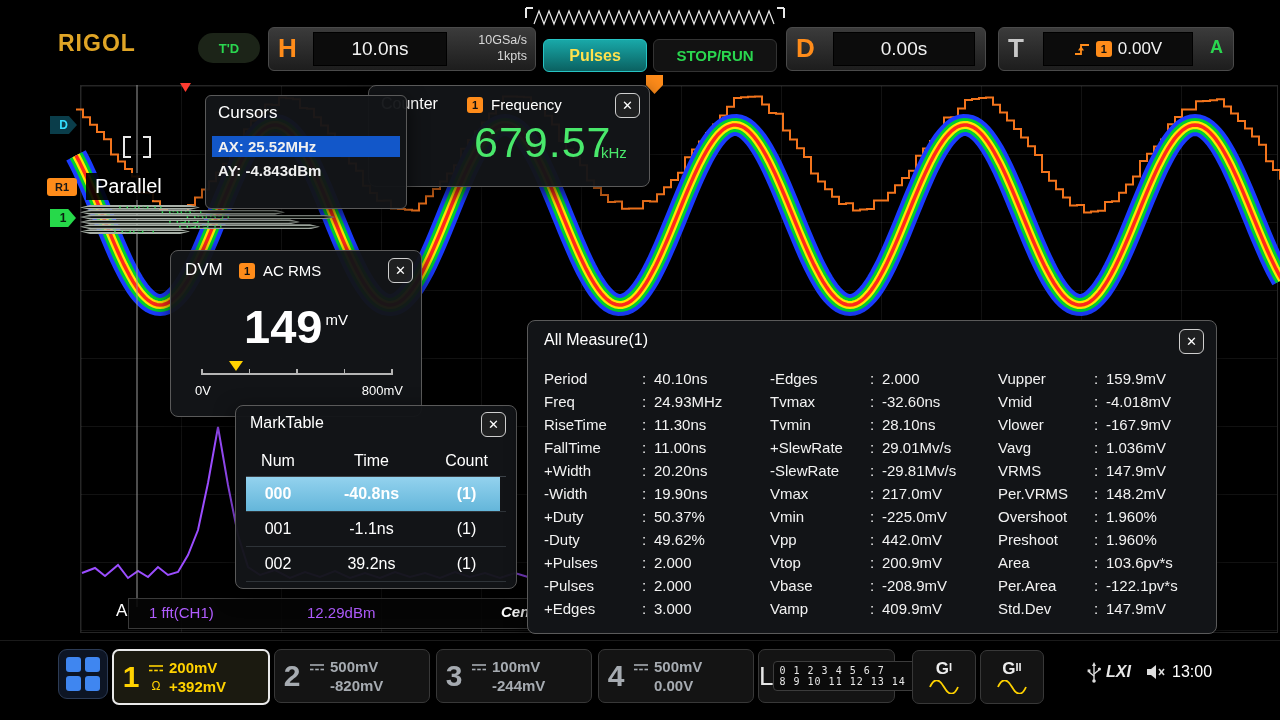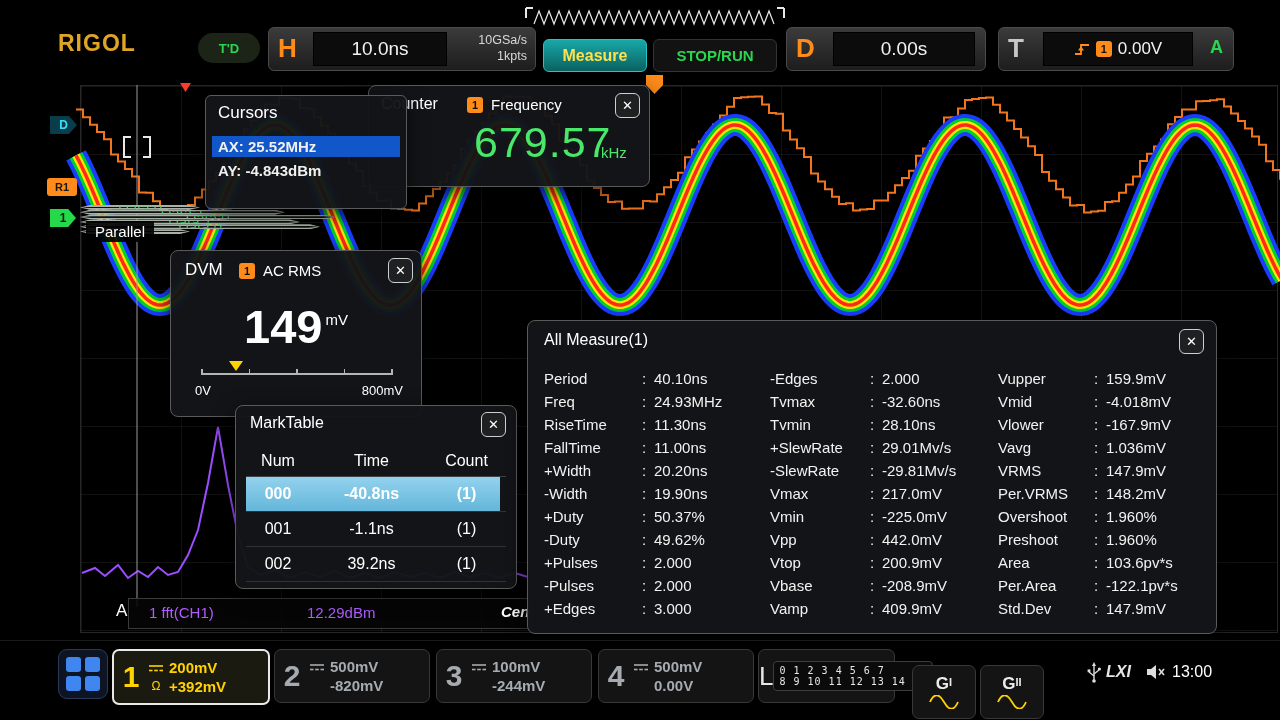--- a/index.html
+++ b/index.html
@@ -49,21 +49,21 @@
   #wv-fft{stroke:#9b4dff;stroke-width:2;fill:none;}
   #cursor-line{stroke:#9a9a9a;stroke-width:1;}
   .bracket{stroke:#e8e8e8;stroke-width:2;fill:none;}
 
   .edge-marker{position:absolute;z-index:3;display:flex;align-items:center;justify-content:center;
     font-weight:bold;font-size:12px;}
   #marker-d{left:50px;top:41px;width:27px;height:18px;background:#0a3d4a;color:#35e0ff;
     clip-path:polygon(0 0,70% 0,100% 50%,70% 100%,0 100%);}
   #marker-r1{left:47px;top:103px;width:30px;height:18px;background:var(--orange);color:#181818;border-radius:3px;font-size:11px;}
   #label-parallel{position:absolute;left:86px;top:98px;z-index:3;background:rgba(0,0,0,.9);color:#fff;
-    font-size:15px;padding:2px 9px;margin-top:48px;}
+    font-size:20px;padding:2px 9px;}
   #marker-bus1{left:50px;top:134px;width:26px;height:18px;background:#26d94a;color:#0b2010;
     clip-path:polygon(0 0,70% 0,100% 50%,70% 100%,0 100%);}
 
   
   #bus-row{position:absolute;left:80px;top:130px;height:29px;display:flex;z-index:2;flex-direction:column;}
   .bus-seg{position:relative;height:29px;background:#a8b0a8;
     clip-path:polygon(10px 0,calc(100% - 10px) 0,100% 50%,calc(100% - 10px) 100%,10px 100%,0 50%);}
   .bus-inner{position:absolute;inset:1.5px;background:#0b110b;
     clip-path:polygon(10px 0,calc(100% - 10px) 0,100% 50%,calc(100% - 10px) 100%,10px 100%,0 50%);
     display:flex;align-items:center;justify-content:center;}
@@ -152,21 +152,21 @@
   #ch2-block{left:274px;}
   #ch3-block{left:436px;}
   #ch4-block{left:598px;}
   .ohm{font-size:12px;font-weight:normal;width:16px;text-align:center;}
   #la-block{position:absolute;left:758px;top:8px;width:135px;height:52px;border-radius:7px;background:#141414;
     border:1px solid #383838;display:flex;align-items:center;}
   #la-letter{width:30px;text-align:center;font-size:26px;color:#e6e6e6;}
   #la-digits{flex:1;margin-right:6px;border:1px solid #3c3c3c;border-radius:4px;background:#0b0b0b;
     padding:3px 5px;font-family:"DejaVu Sans Mono",monospace;font-size:10px;line-height:11px;color:#e8e8e8;
     letter-spacing:1px;white-space:nowrap;}
-  .g-block{position:absolute;top:24px;width:62px;height:52px;border-radius:7px;background:#141414;border:1px solid #383838;
+  .g-block{position:absolute;top:9px;width:62px;height:52px;border-radius:7px;background:#141414;border:1px solid #383838;
     display:flex;flex-direction:column;align-items:center;justify-content:center;gap:4px;}
   #g1-block{left:912px;}
   #g2-block{left:980px;}
   .g-label{color:#ededed;font-size:17px;font-weight:bold;line-height:15px;}
   .g-sub{font-size:11px;vertical-align:3px;}
   #usb-icon{position:absolute;left:1086px;top:20px;}
   #lxi-label{position:absolute;left:1106px;top:22px;color:#e6e6e6;font-size:16px;font-weight:bold;font-style:italic;}
   #mute-icon{position:absolute;left:1146px;top:22px;}
   #clock{position:absolute;left:1172px;top:22px;color:#fff;font-size:16px;}
 </style>
@@ -187,21 +187,21 @@
         <div>1kpts</div>
       </div>
     </div>
 
     <svg id="preview" width="262" height="30" viewBox="0 0 262 30">
       <path id="preview-path" stroke="#e8e8e8" stroke-width="1.2" fill="none" d="M10,19L15,6L20,19L25,6L30,19L35,6L40,19L45,6L50,19L55,6L60,19L65,6L70,19L75,6L80,19L85,6L90,19L95,6L100,19L105,6L110,19L115,6L120,19L125,6L130,19L135,6L140,19L145,6L150,19L155,6L160,19L165,6L170,19L175,6L180,19L185,6L190,19L195,6L200,19L205,6L210,19L215,6L220,19L225,6L230,19L235,6L240,19L245,6L250,19"></path>
       <path class="bracket" d="M2,3 h7 M2,3 v10" stroke="#e8e8e8" fill="none"></path>
       <path class="bracket" d="M260,3 h-7 M260,3 v10" stroke="#e8e8e8" fill="none"></path>
     </svg>
 
-    <div id="measure-btn">Measure</div>
+    <div id="measure-btn">Pulses</div>
     <div id="stoprun">STOP/RUN</div>
 
     <div class="tb-group" id="d-group">
       <div class="tb-letter">D</div>
       <div class="tb-inset">0.00s</div>
     </div>
 
     <div class="tb-group" id="t-group">
       <div class="tb-letter">T</div>
       <div class="tb-inset">

